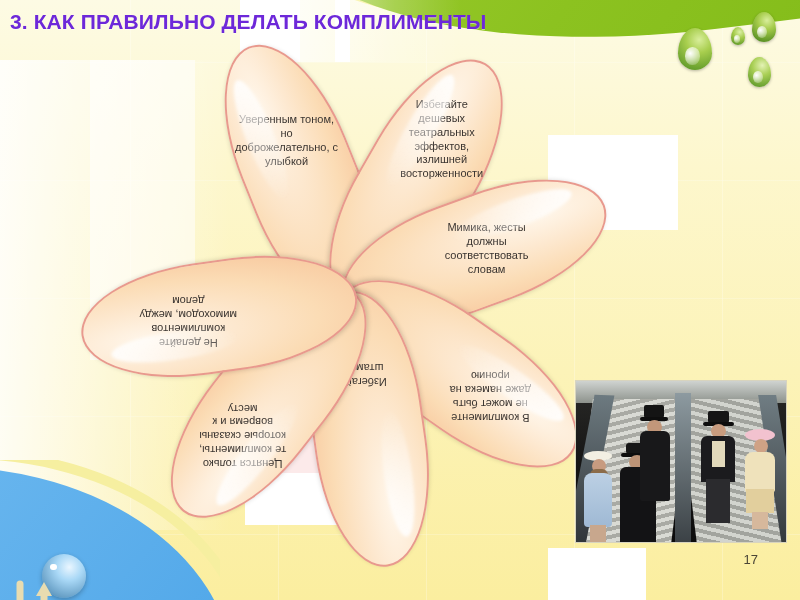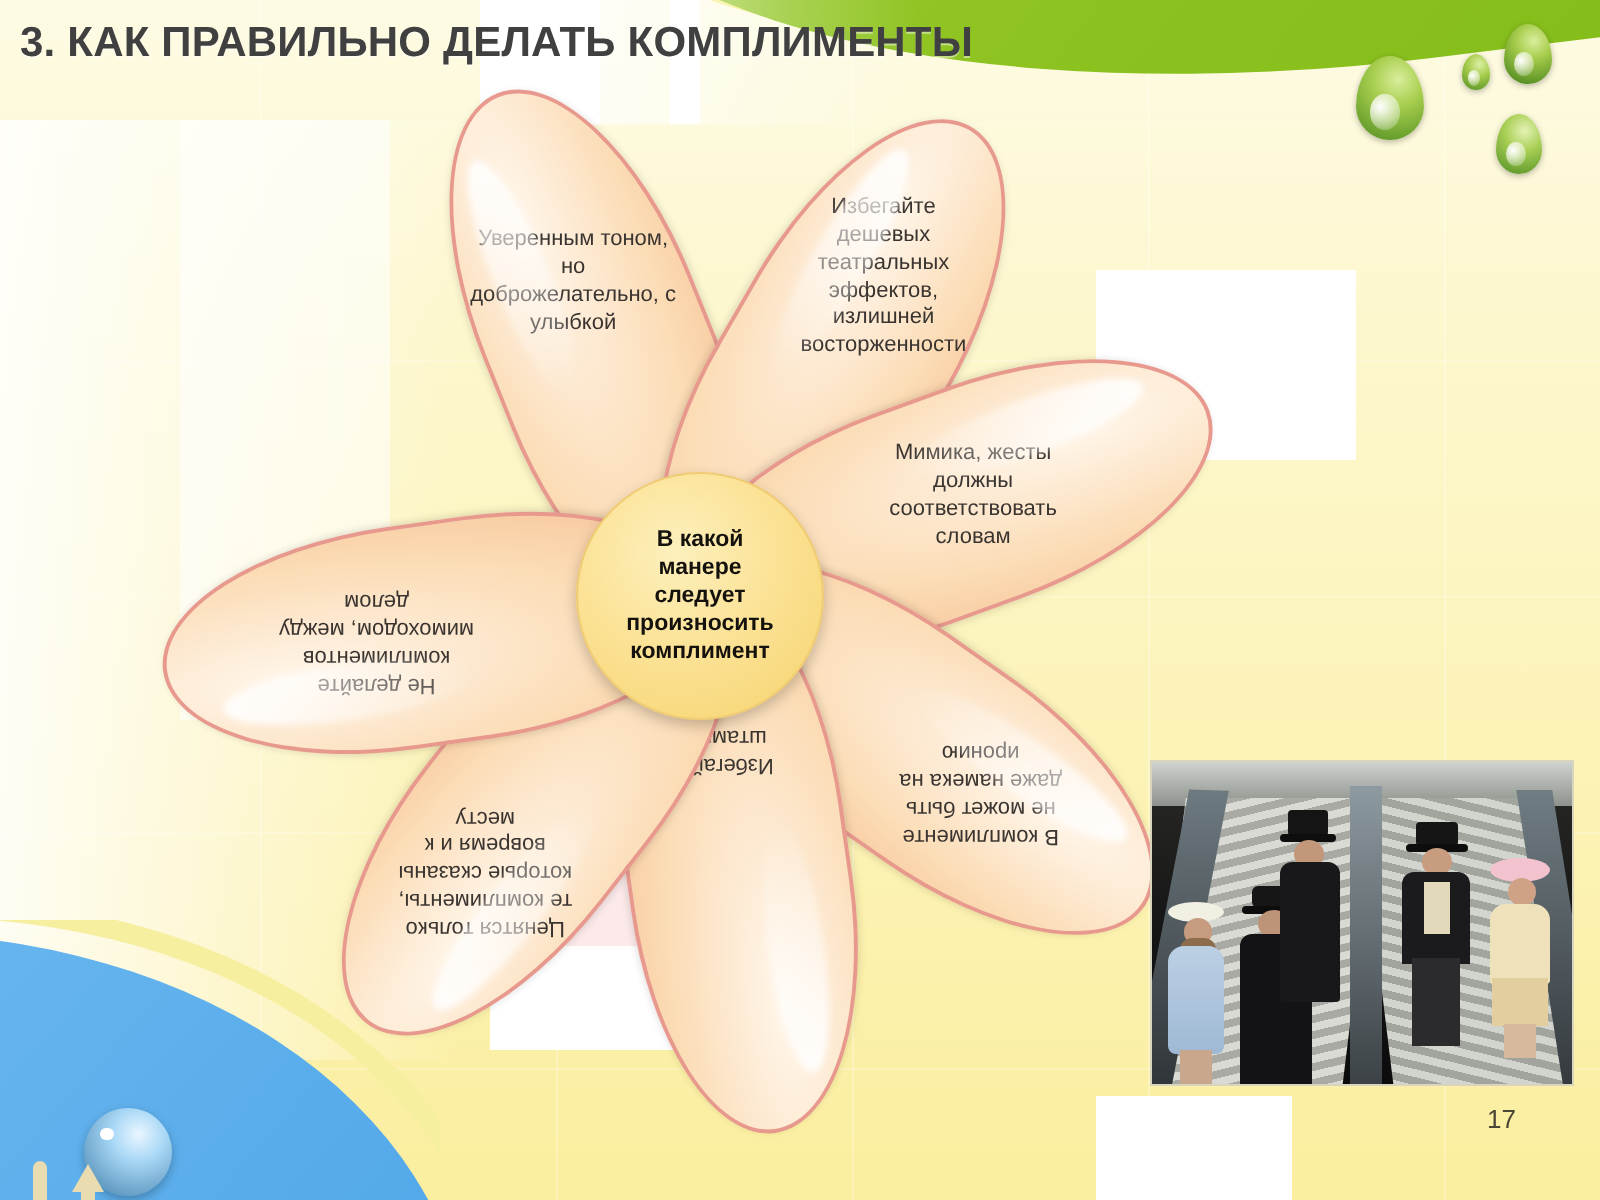--- a/index.html
+++ b/index.html
@@ -72,21 +72,21 @@
         background:radial-gradient(circle at 62% 28%,#d9ee9c 0%,#a5cb4a 35%,#3f7c17 100%);}
   .drop.d3{left:731px;top:27px;width:14px;height:18px;
         background:radial-gradient(circle at 62% 28%,#dcf0a6 0%,#a5cb4a 40%,#4c8b1f 100%);}
   .drop.d4{left:748px;top:57px;width:23px;height:30px;
         background:radial-gradient(circle at 62% 28%,#e4f2b5 0%,#a9cf55 38%,#4e8c22 100%);}
 
   
   .title{
     position:absolute;left:10px;top:10px;
     font-size:21px;font-weight:bold;letter-spacing:.1px;
-    color:#404040;
+    color:#6d28d9;
     text-shadow:0 1px 0 rgba(255,255,255,.45);
     white-space:nowrap;
   }
 
   
   .flower{position:absolute;left:60px;top:78px;width:580px;height:440px;}
   .petal{
     position:absolute;left:50%;top:50%;
     width:112px;height:278px;
     margin-left:-56px;margin-top:-271px;
@@ -306,27 +306,20 @@
 вовремя и к
 месту</div>
     </div>
     <div class="petal p7">
       <div class="petal-text t7">Не делайте
 комплиментов
 мимоходом, между
 делом</div>
     </div>
 
-    <div class="center">
-      <div class="center-text">В какой
-манере
-следует
-произносить
-комплимент</div>
-    </div>
   </div>
 
   <div class="photo">
     <div class="ph-wall"></div>
     <div class="ph-ceil"></div>
     <div class="ph-esc1"></div>
     <div class="ph-esc2"></div>
     <div class="ph-rail1"></div>
     <div class="ph-rail2"></div>
     <div class="ph-rail3"></div>

